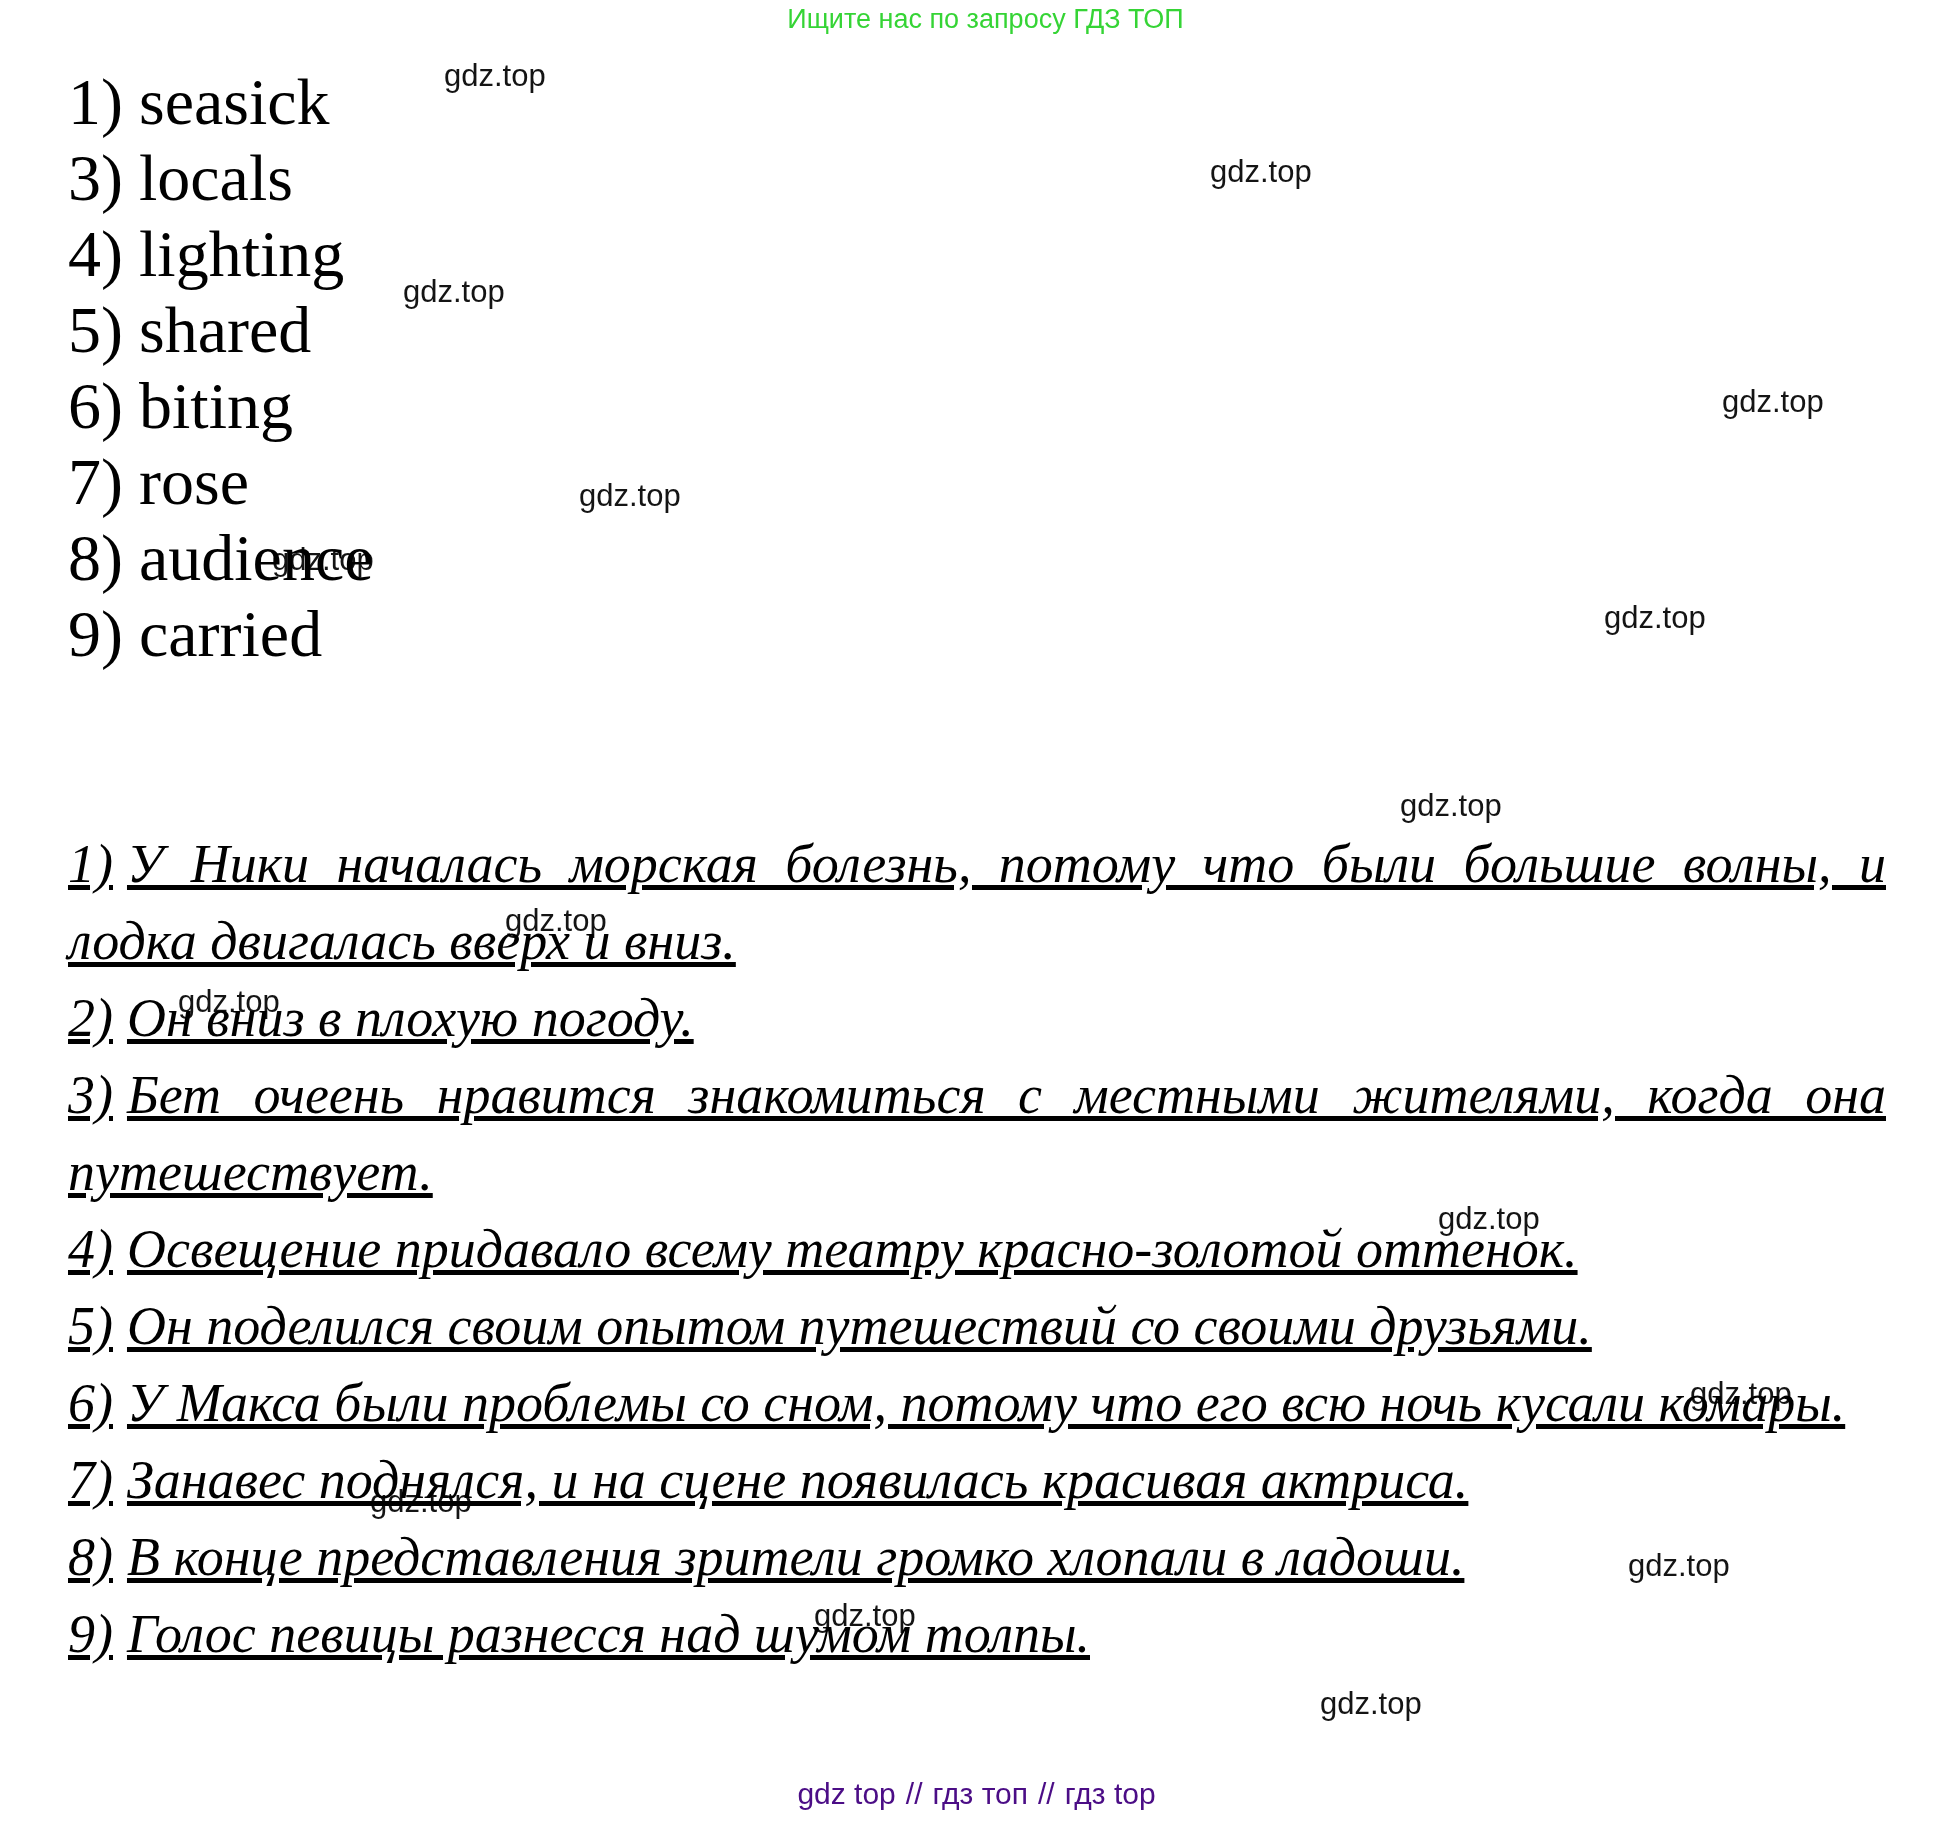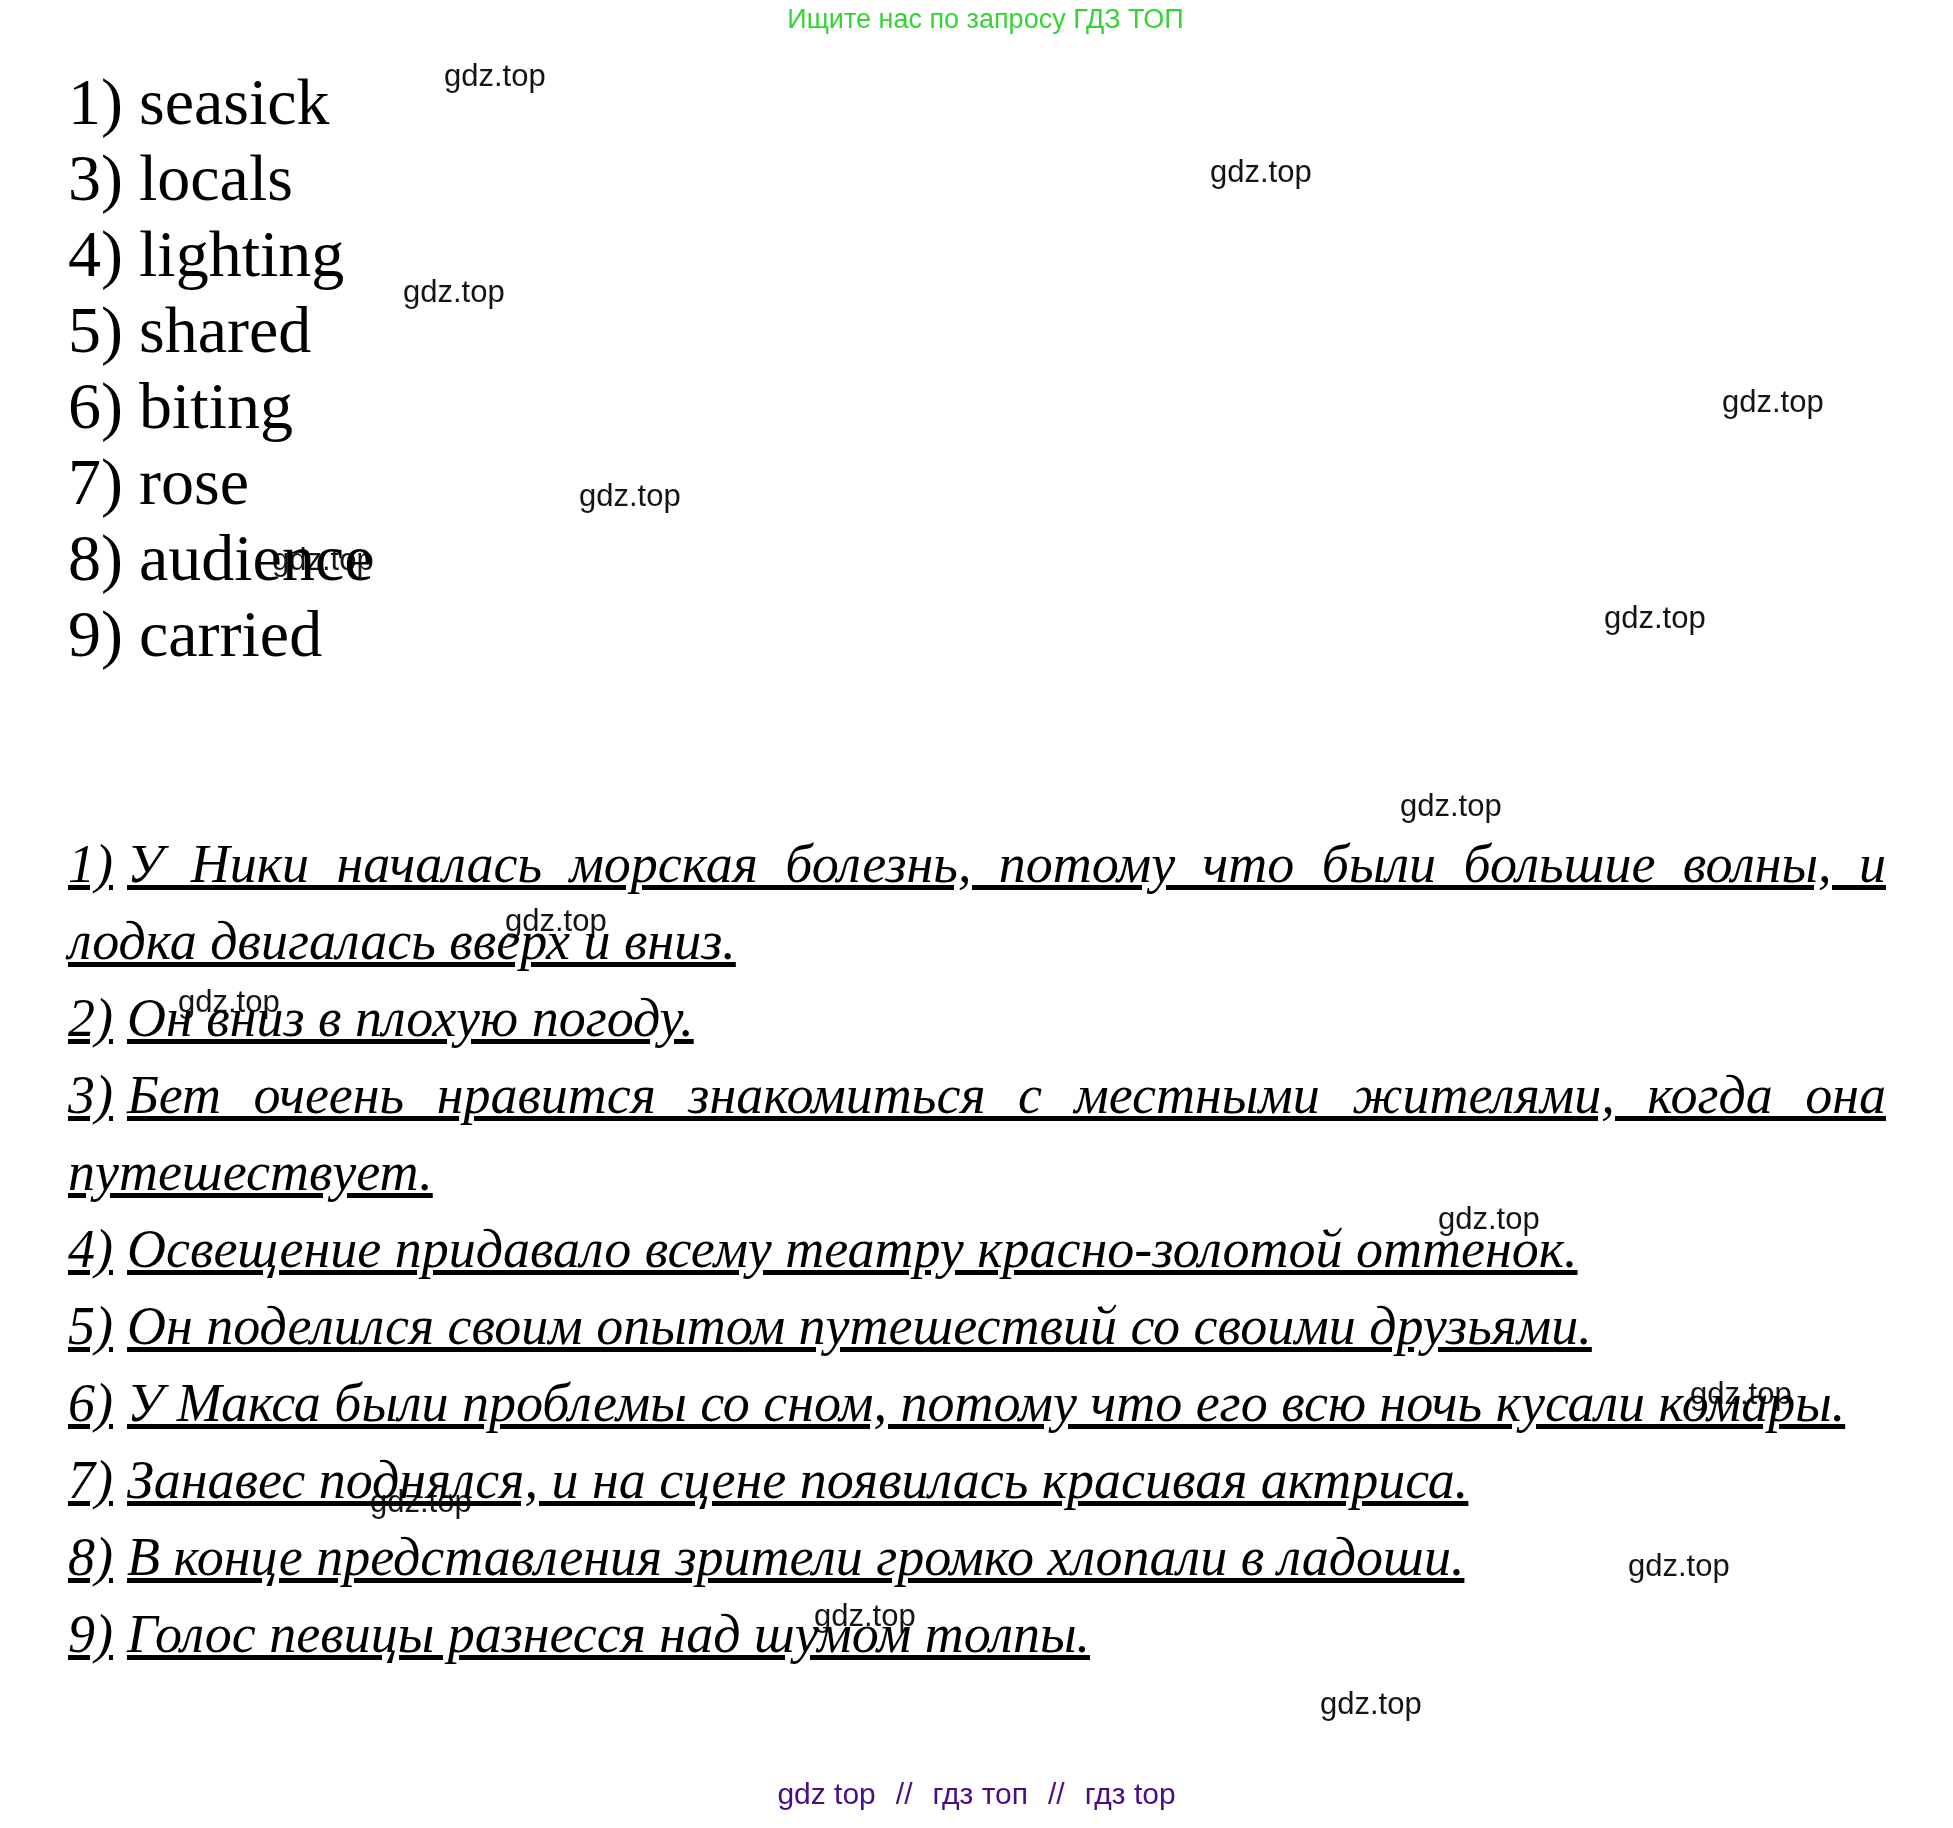--- a/index.html
+++ b/index.html
@@ -81,21 +81,21 @@
     position: absolute;
     top: 1776px;
     left: 0;
     width: 100%;
     text-align: center;
     font-family: "Liberation Sans", sans-serif;
     font-size: 30px;
     line-height: 36px;
   }
   .footer-line .part {
-    margin: 0 10px;
+    margin: 0 0;
     text-decoration: none;
     cursor: pointer;
   }
   .footer-line .sep {
     margin: 0 10px;
   }
 </style>
 </head>
 <body>
 

